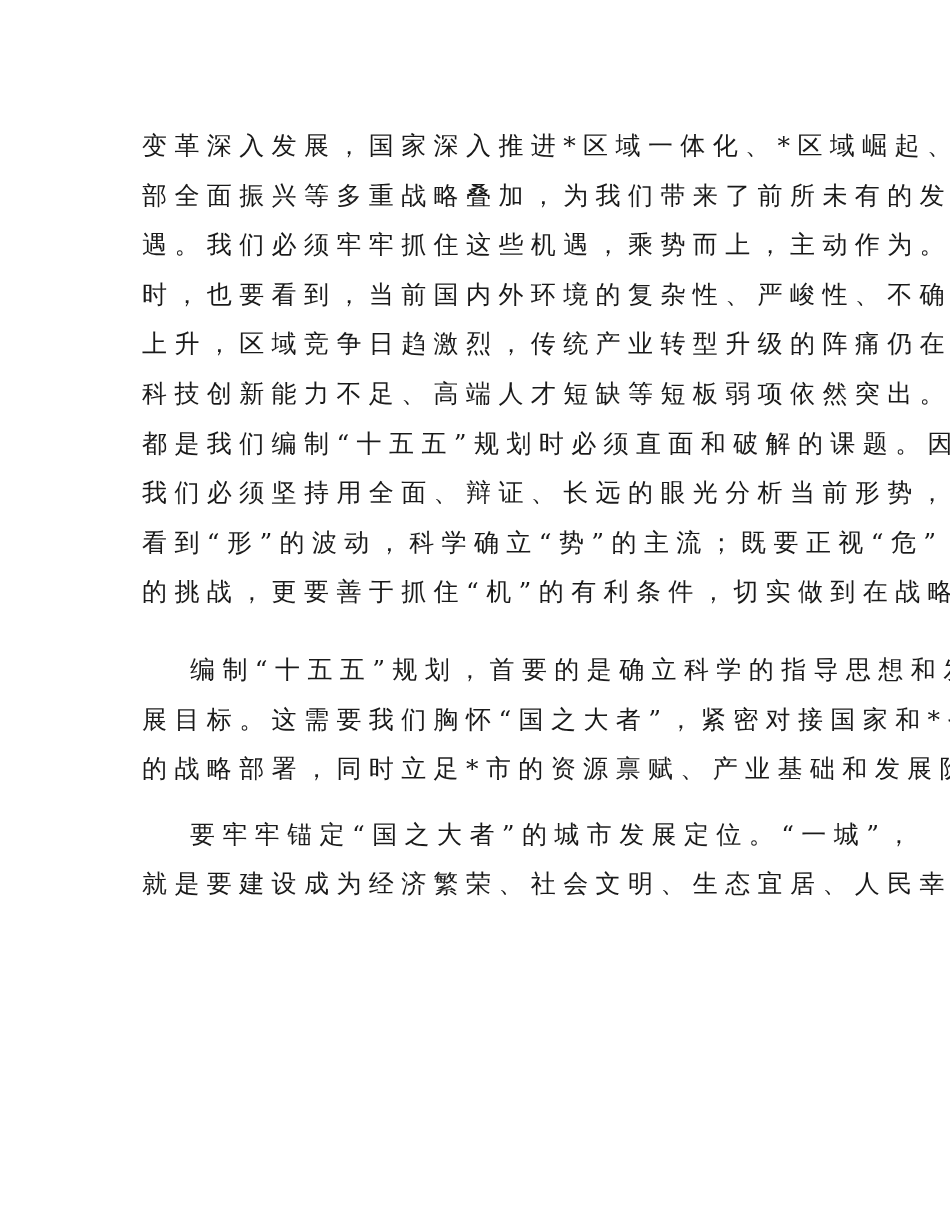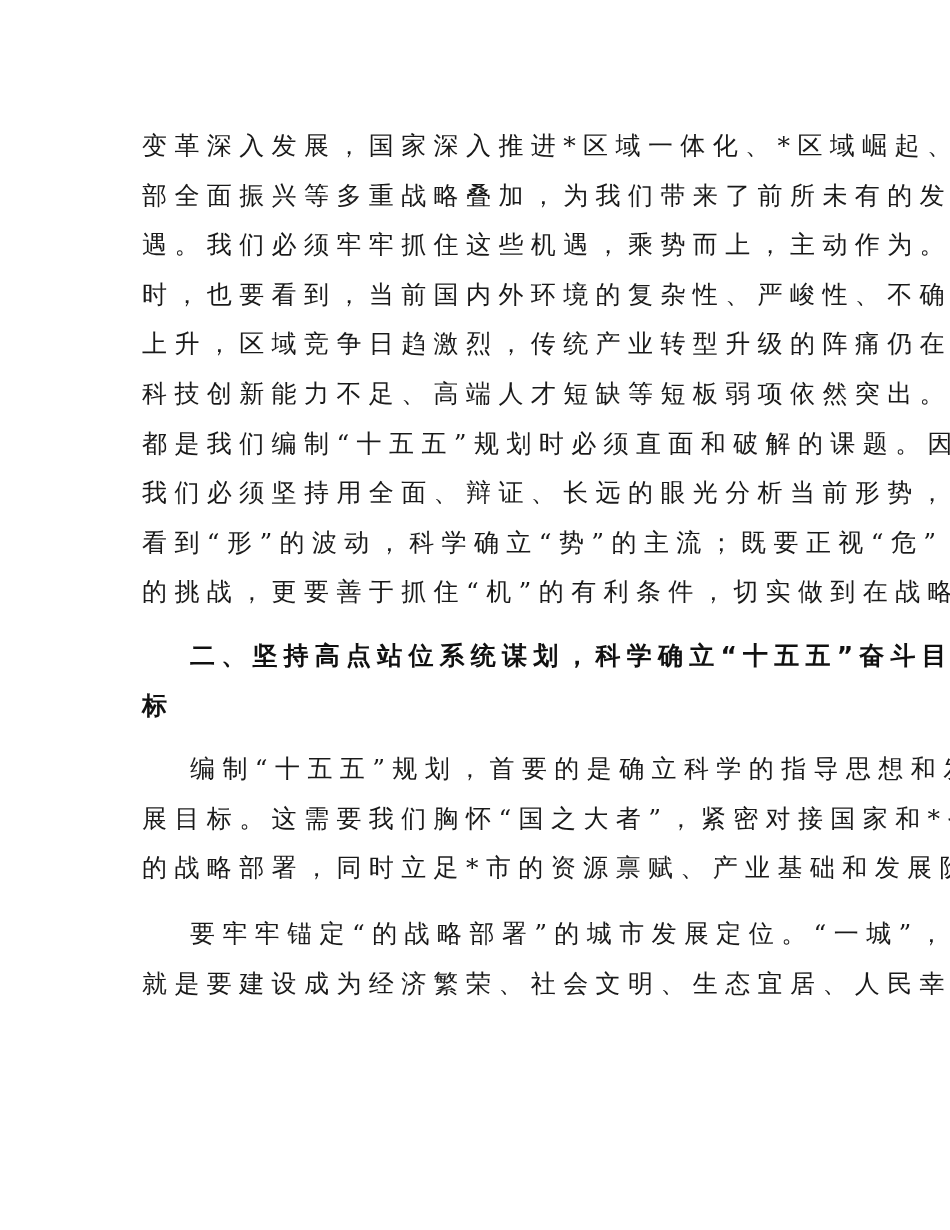--- a/index.html
+++ b/index.html
@@ -63,34 +63,30 @@
       <div class="line">上升，区域竞争日趋激烈，传统产业转型升级的阵痛仍在持续，</div>
       <div class="line">科技创新能力不足、高端人才短缺等短板弱项依然突出。这些</div>
       <div class="line">都是我们编制“十五五”规划时必须直面和破解的课题。因此，</div>
       <div class="line">我们必须坚持用全面、辩证、长远的眼光分析当前形势，既要</div>
       <div class="line">看到“形”的波动，科学确立“势”的主流；既要正视“危”</div>
       <div class="line">的挑战，更要善于抓住“机”的有利条件，切实做到在战略上</div>
     </div>
 
     <div class="gap-heading"></div>
 
-    <div class="block heading">
-      <div class="line indent">二、坚持高点站位系统谋划，科学确立“十五五”奋斗目</div>
-      <div class="line">标</div>
-    </div>
 
     <div class="gap-after-heading"></div>
 
     <div class="block">
       <div class="line indent">编制“十五五”规划，首要的是确立科学的指导思想和发</div>
       <div class="line">展目标。这需要我们胸怀“国之大者”，紧密对接国家和*省</div>
       <div class="line">的战略部署，同时立足*市的资源禀赋、产业基础和发展阶段，</div>
     </div>
 
     <div class="gap-para"></div>
 
     <div class="block">
-      <div class="line indent">要牢牢锚定“的战略部署”的城市发展定位。“一城”，</div>
+      <div class="line indent">要牢牢锚定“国之大者”的城市发展定位。“一城”，</div>
       <div class="line">就是要建设成为经济繁荣、社会文明、生态宜居、人民幸福的</div>
     </div>
 
   </div>
 </div>
 
 </body></html>

